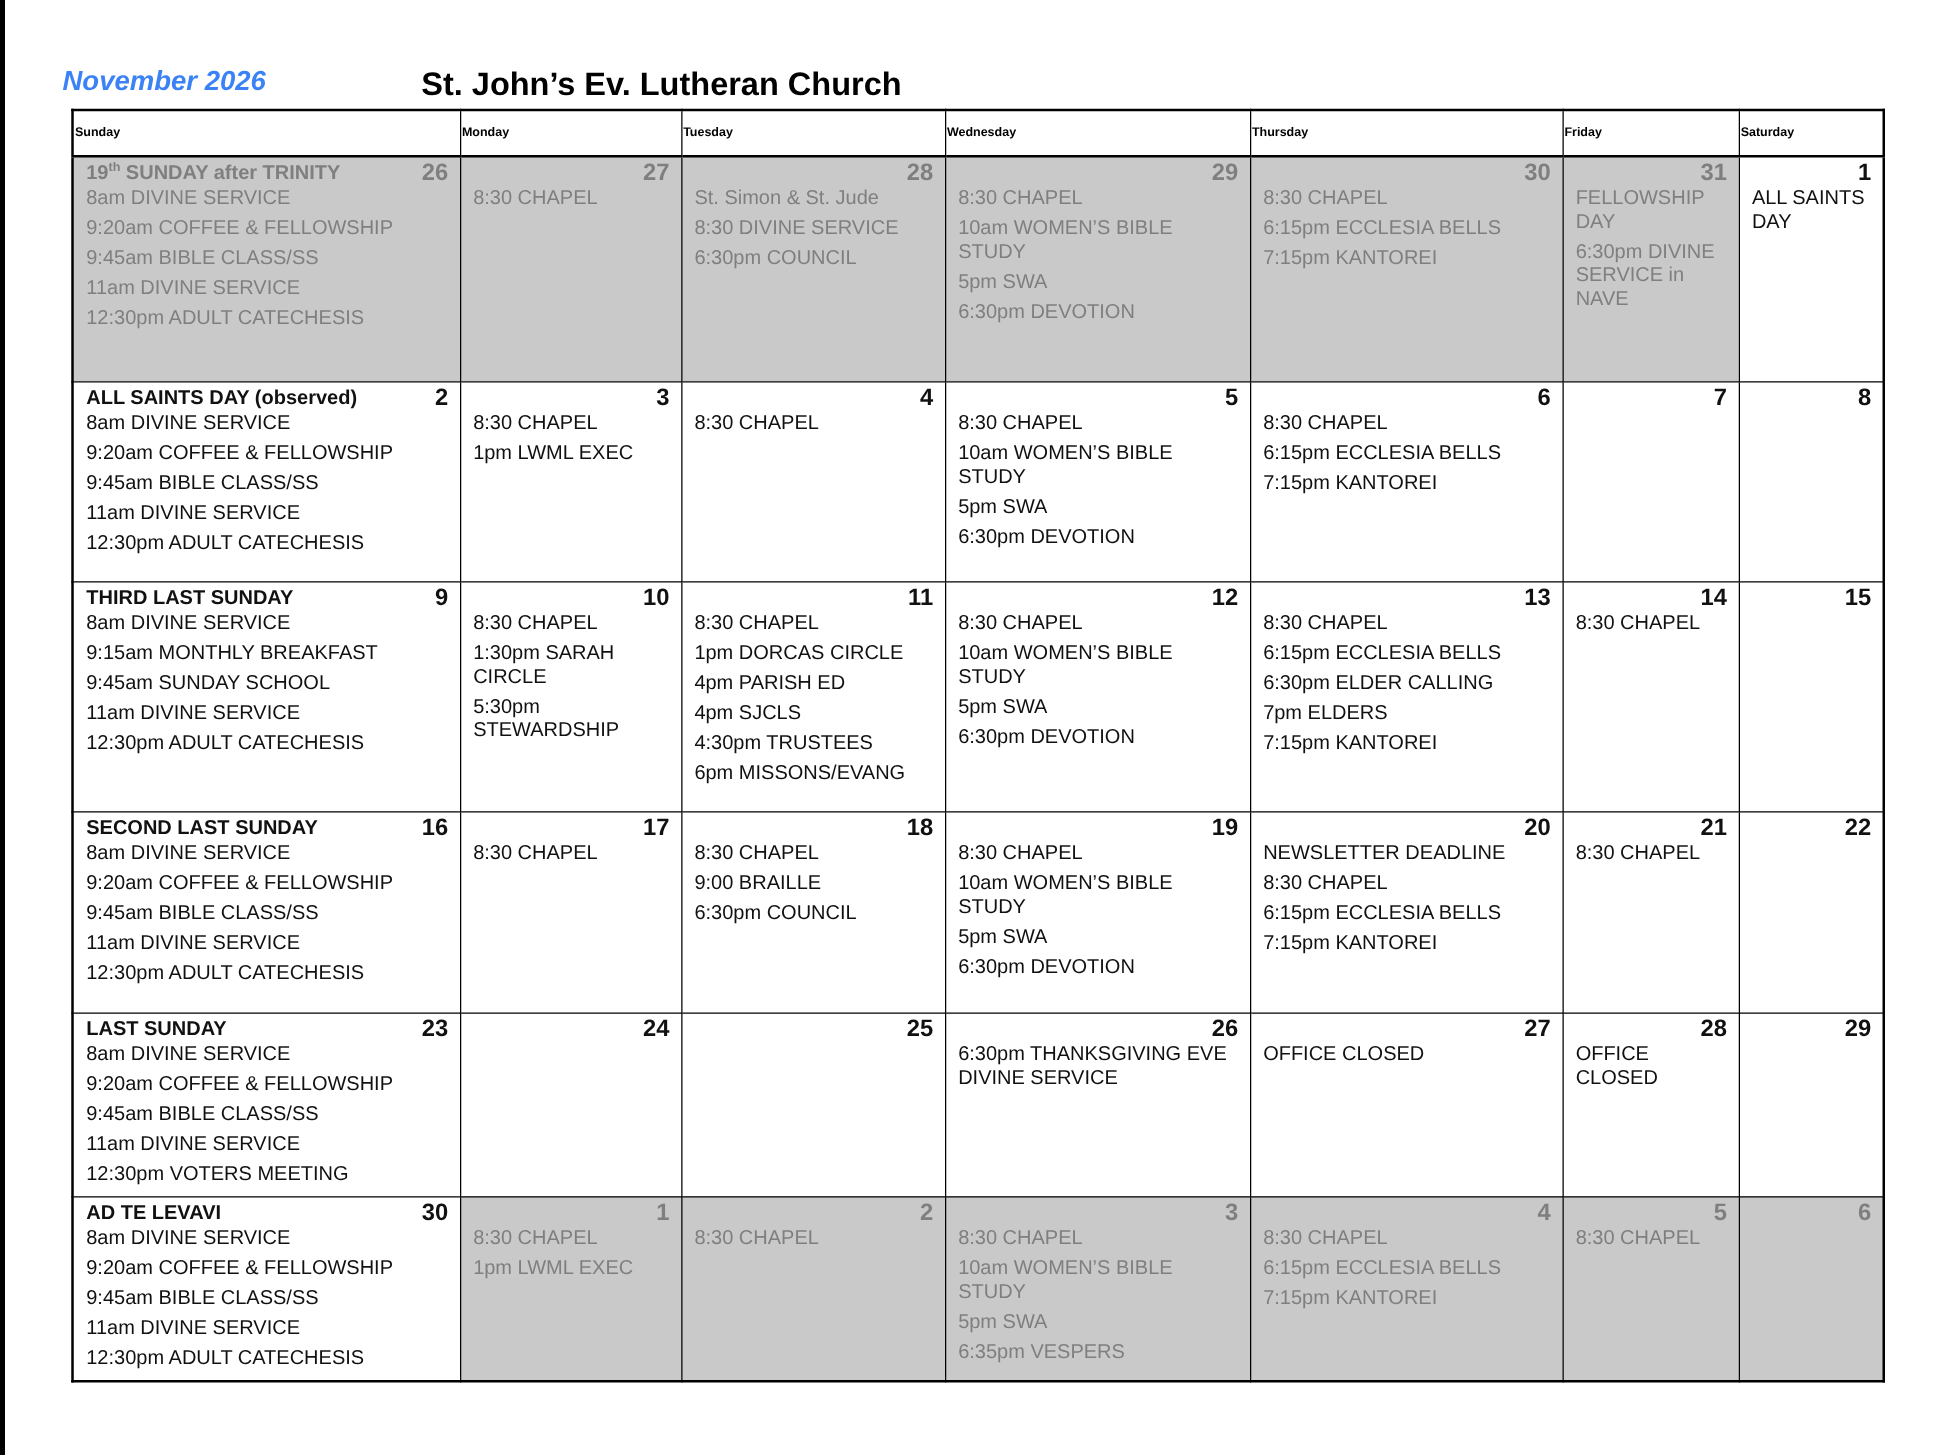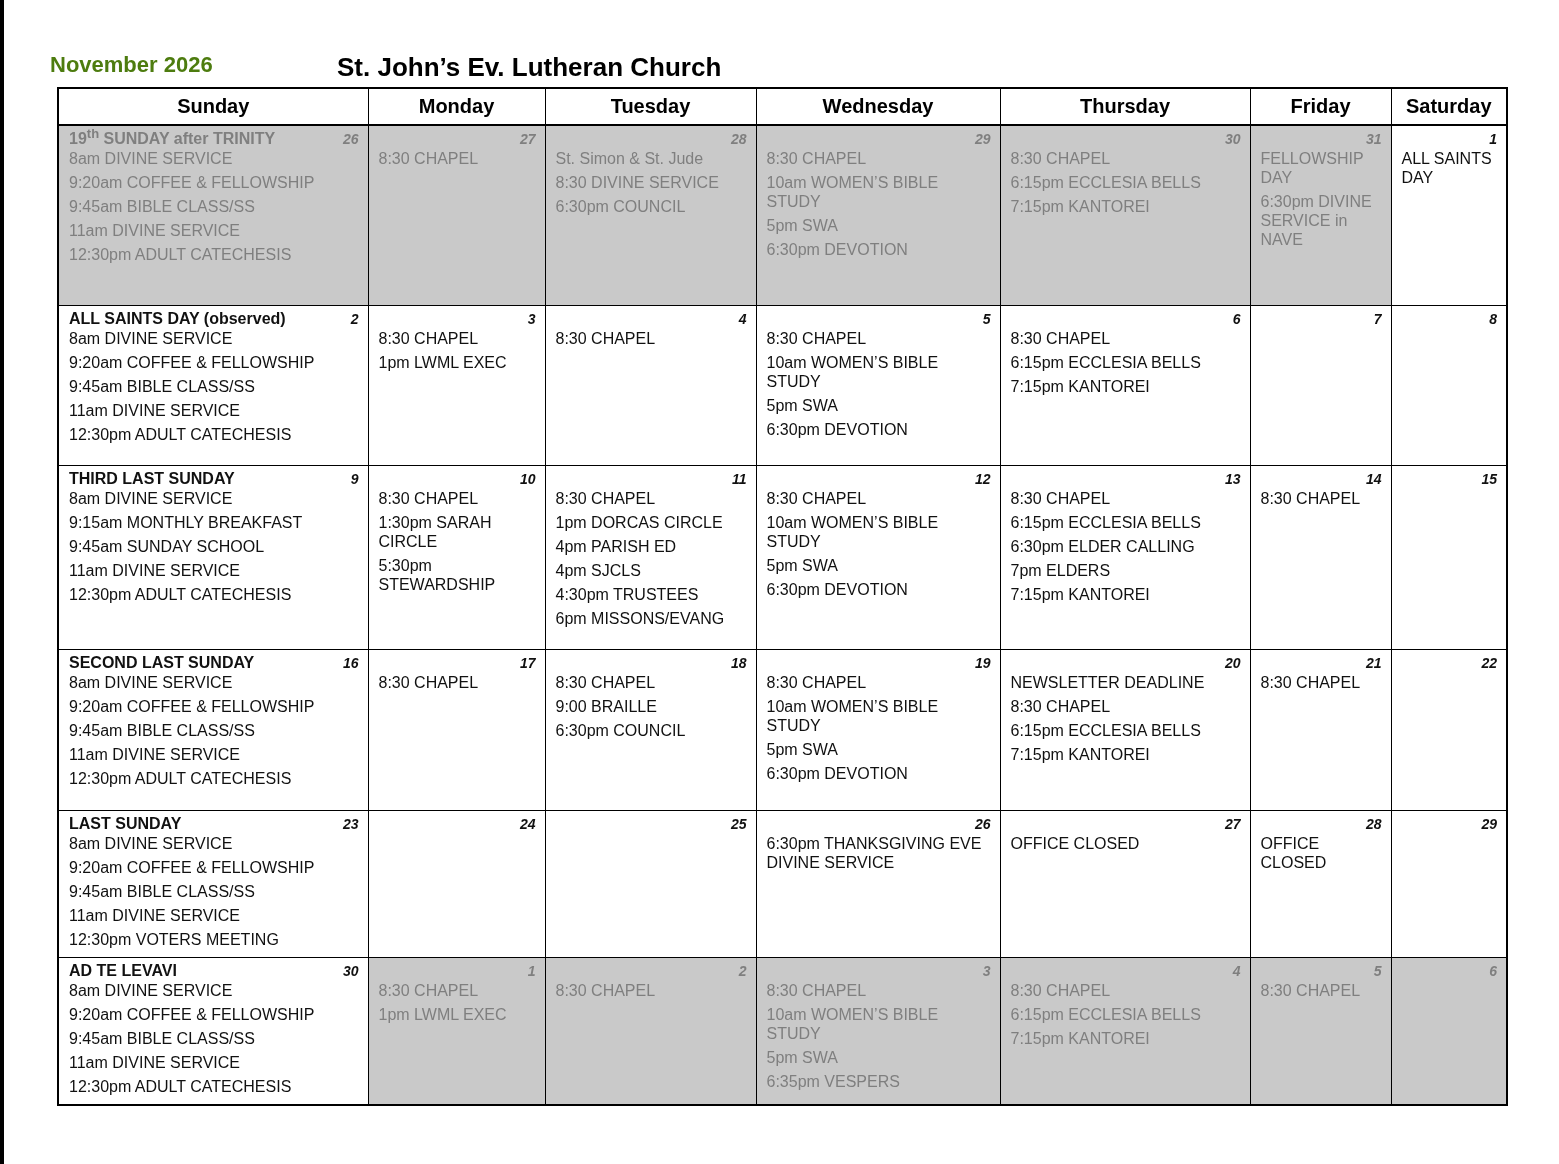--- a/index.html
+++ b/index.html
@@ -2,49 +2,49 @@
 <html style="--text: #111111; --border: #000000; --gray-cell-bg: #c9c9c9; --gray-cell-text: #7f7f7f;"><head>
 <meta charset="utf-8">
 <style>
   html,body{margin:0;padding:0;}
   body{
     width:1559px;height:1164px;background:#ffffff;position:relative;
     font-family:"Liberation Sans",sans-serif;color:var(--text,#111111);
     overflow:hidden;
   }
   .page-edge{position:absolute;left:0;top:0;width:4px;height:1164px;background:#000;}
-  .month-title{position:absolute;top:52px;left:50px;font-size:22px;font-weight:bold;color:#4d7c0f;white-space:nowrap;}
+  .month-title{position:absolute;top:52px;left:50px;font-size:22px;font-weight:bold;color:#3b82f6;white-space:nowrap;font-style:italic;}
   .church-title{position:absolute;top:52px;left:337px;font-size:26px;font-weight:bold;color:#000;white-space:nowrap;}
 
   table.calendar{
     position:absolute;left:57px;top:87px;width:1449px;
     border-collapse:collapse;table-layout:fixed;
     border:2px solid var(--border,#000);
   }
   .calendar th,.calendar td{border:1px solid var(--border,#000);}
   .calendar thead th{
-    height:33px;font-size:20px;font-weight:bold;color:#000;background:#fff;
-    border-bottom:2px solid var(--border,#000);text-align:center;vertical-align:middle;
+    height:33px;font-size:10px;font-weight:bold;color:#000;background:#fff;
+    border-bottom:2px solid var(--border,#000);text-align:left;vertical-align:middle;
   }
   .calendar tbody tr:nth-child(1){height:180px;}
   .calendar tbody tr:nth-child(2){height:160px;padding-left:48px;}
   .calendar tbody tr:nth-child(3){height:184px;}
   .calendar tbody tr:nth-child(4){height:161px;}
   .calendar tbody tr:nth-child(5){height:144px;}
   .calendar tbody tr:nth-child(6){height:136px;}
   td.day-cell{
     vertical-align:top;padding:3px 9px 3px 10px;font-size:16px;background:#fff;color:var(--text,#111111);
   }
   td.day-cell.gray{
     background:var(--gray-cell-bg,#c9c9c9);color:var(--gray-cell-text,#7f7f7f);
   }
   .cell-head{display:flex;justify-content:space-between;align-items:flex-start;line-height:20px;min-height:20px;}
   .cell-title{font-weight:bold;font-size:16px;text-align:left;}
-  .cell-title sup{font-size:13px;line-height:0;}
-  .day-num{font-weight:bold;font-size:14px;margin-left:4px;flex-shrink:0;font-style:italic;}
+  .cell-title sup{font-size:10px;line-height:0;}
+  .day-num{font-weight:bold;font-size:19px;margin-left:4px;flex-shrink:0;}
   .event{line-height:19px;margin-bottom:5px;text-align:left;}
 </style>
 </head>
 <body>
 
 <div class="page-edge"></div>
 
 <div class="month-title">November 2026</div>
 <div class="church-title">St. John’s Ev. Lutheran Church</div>
 

